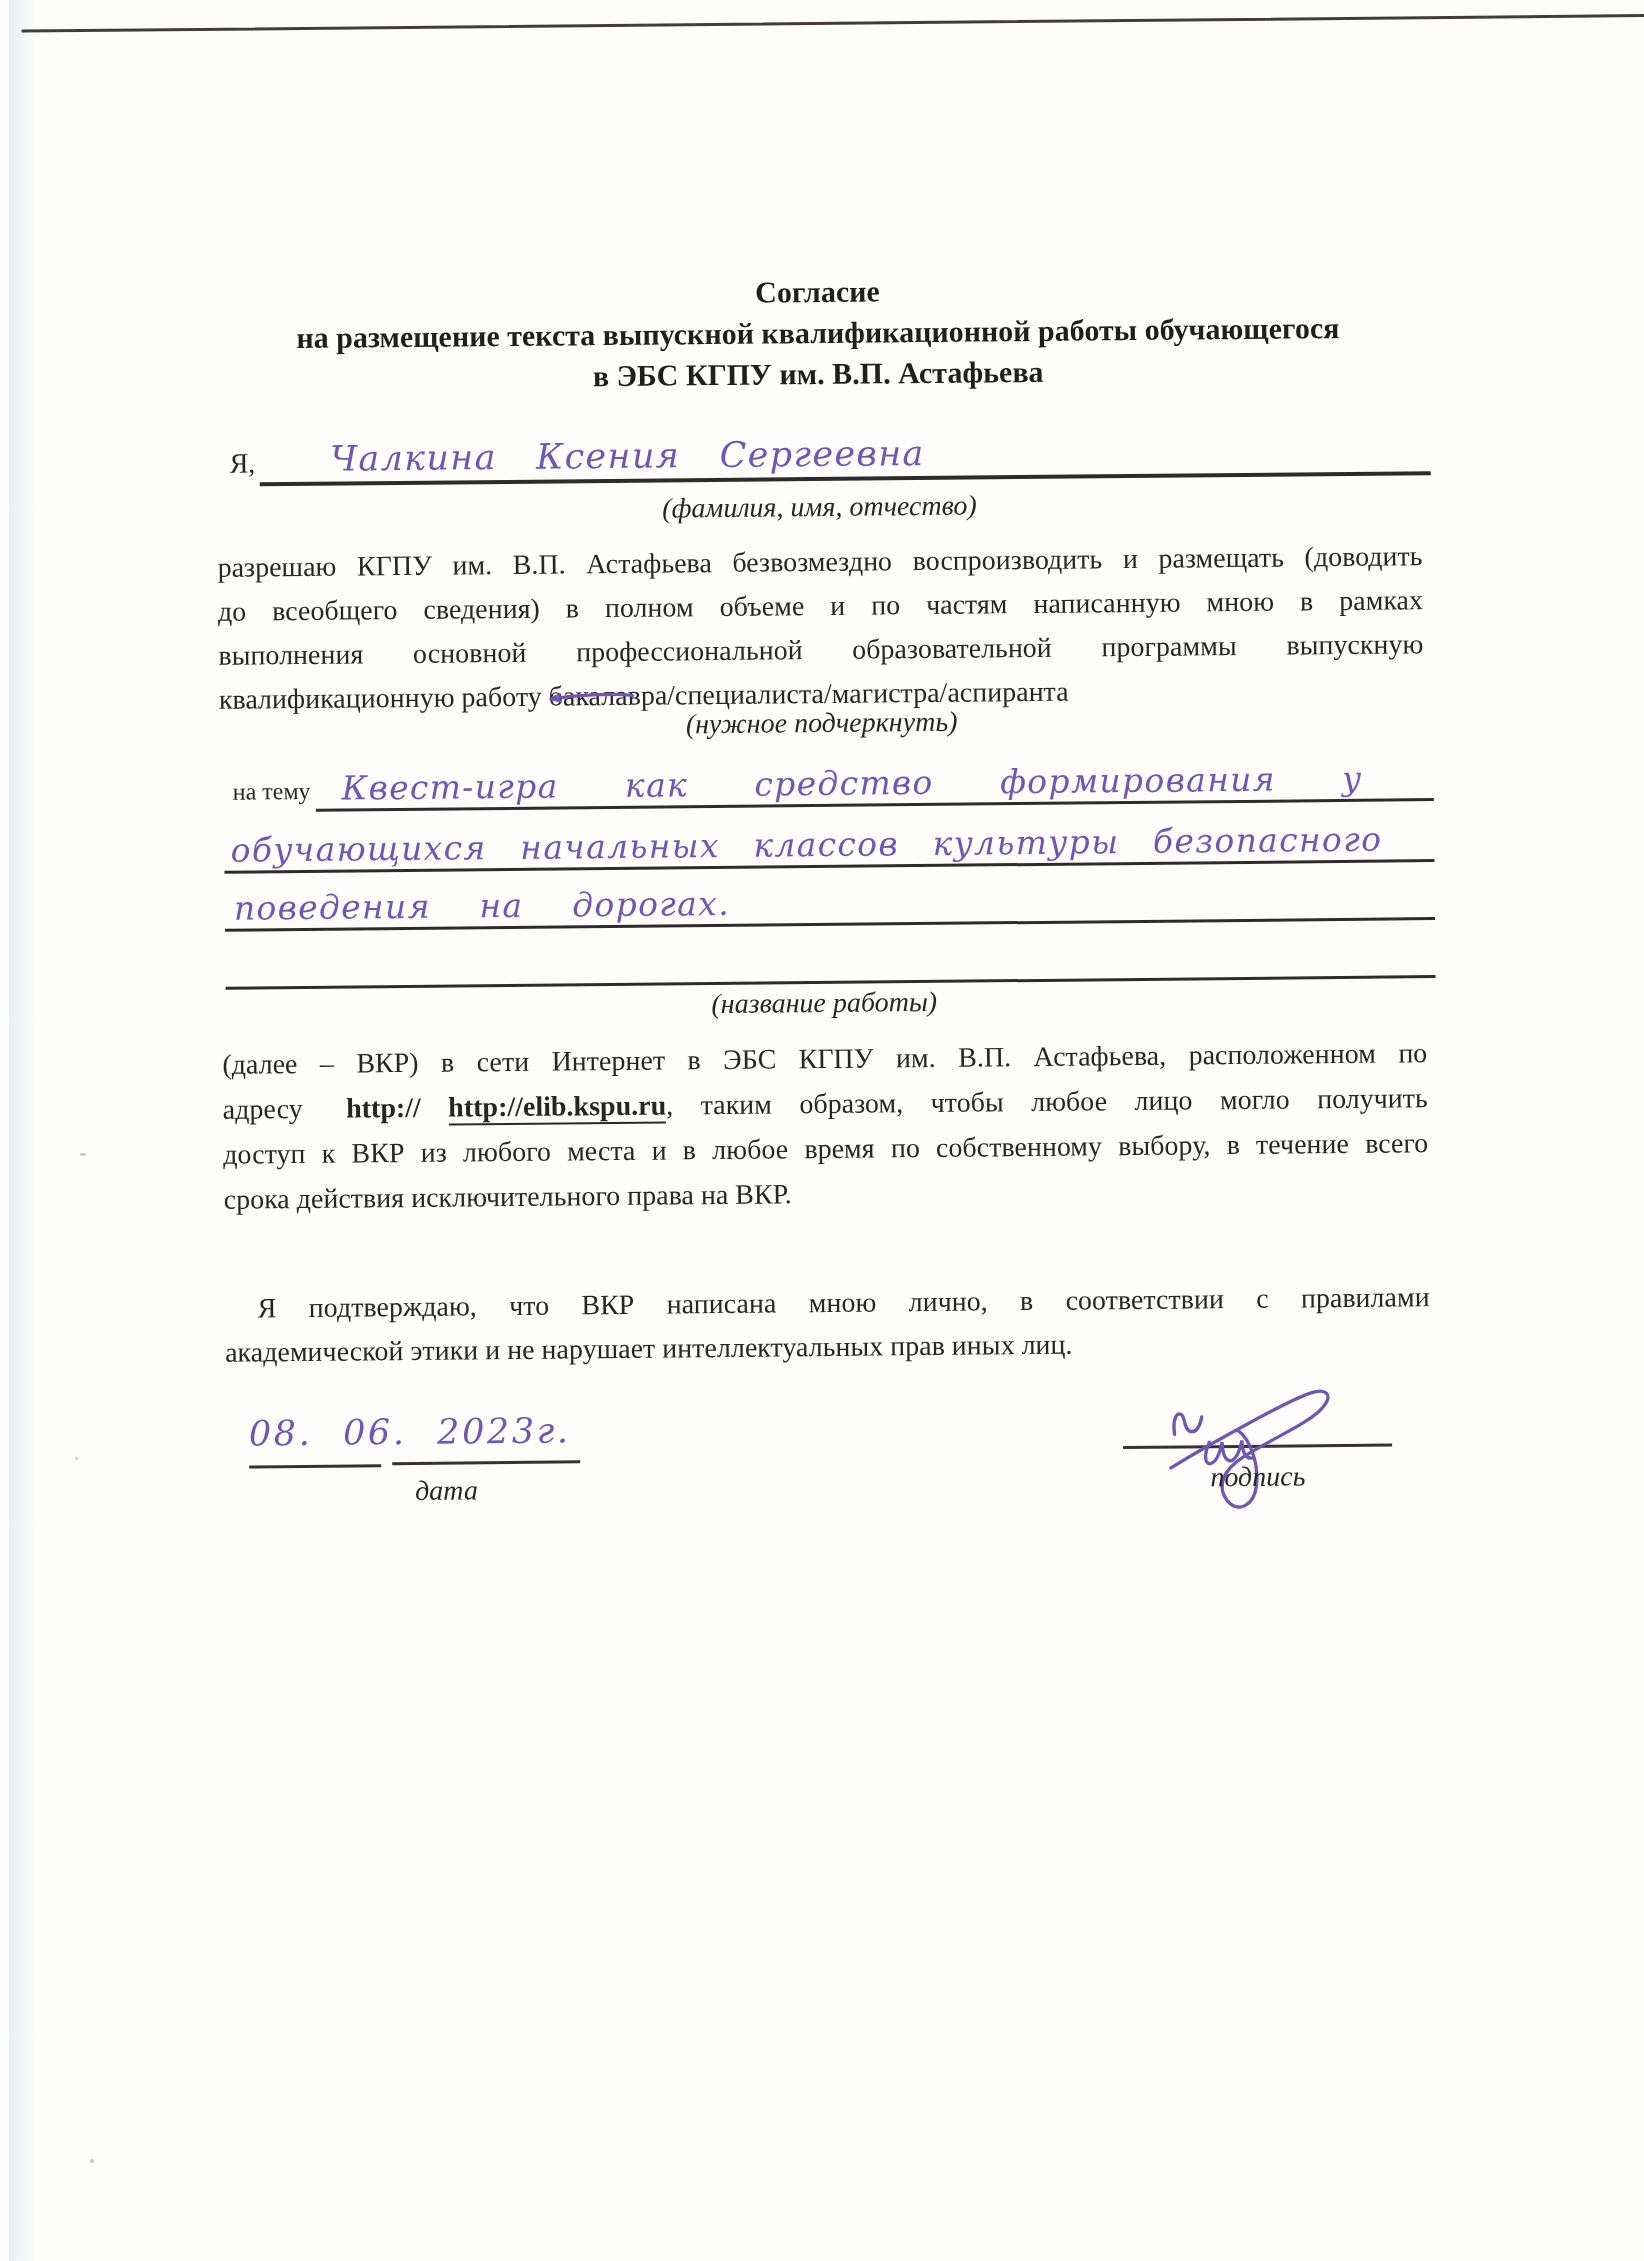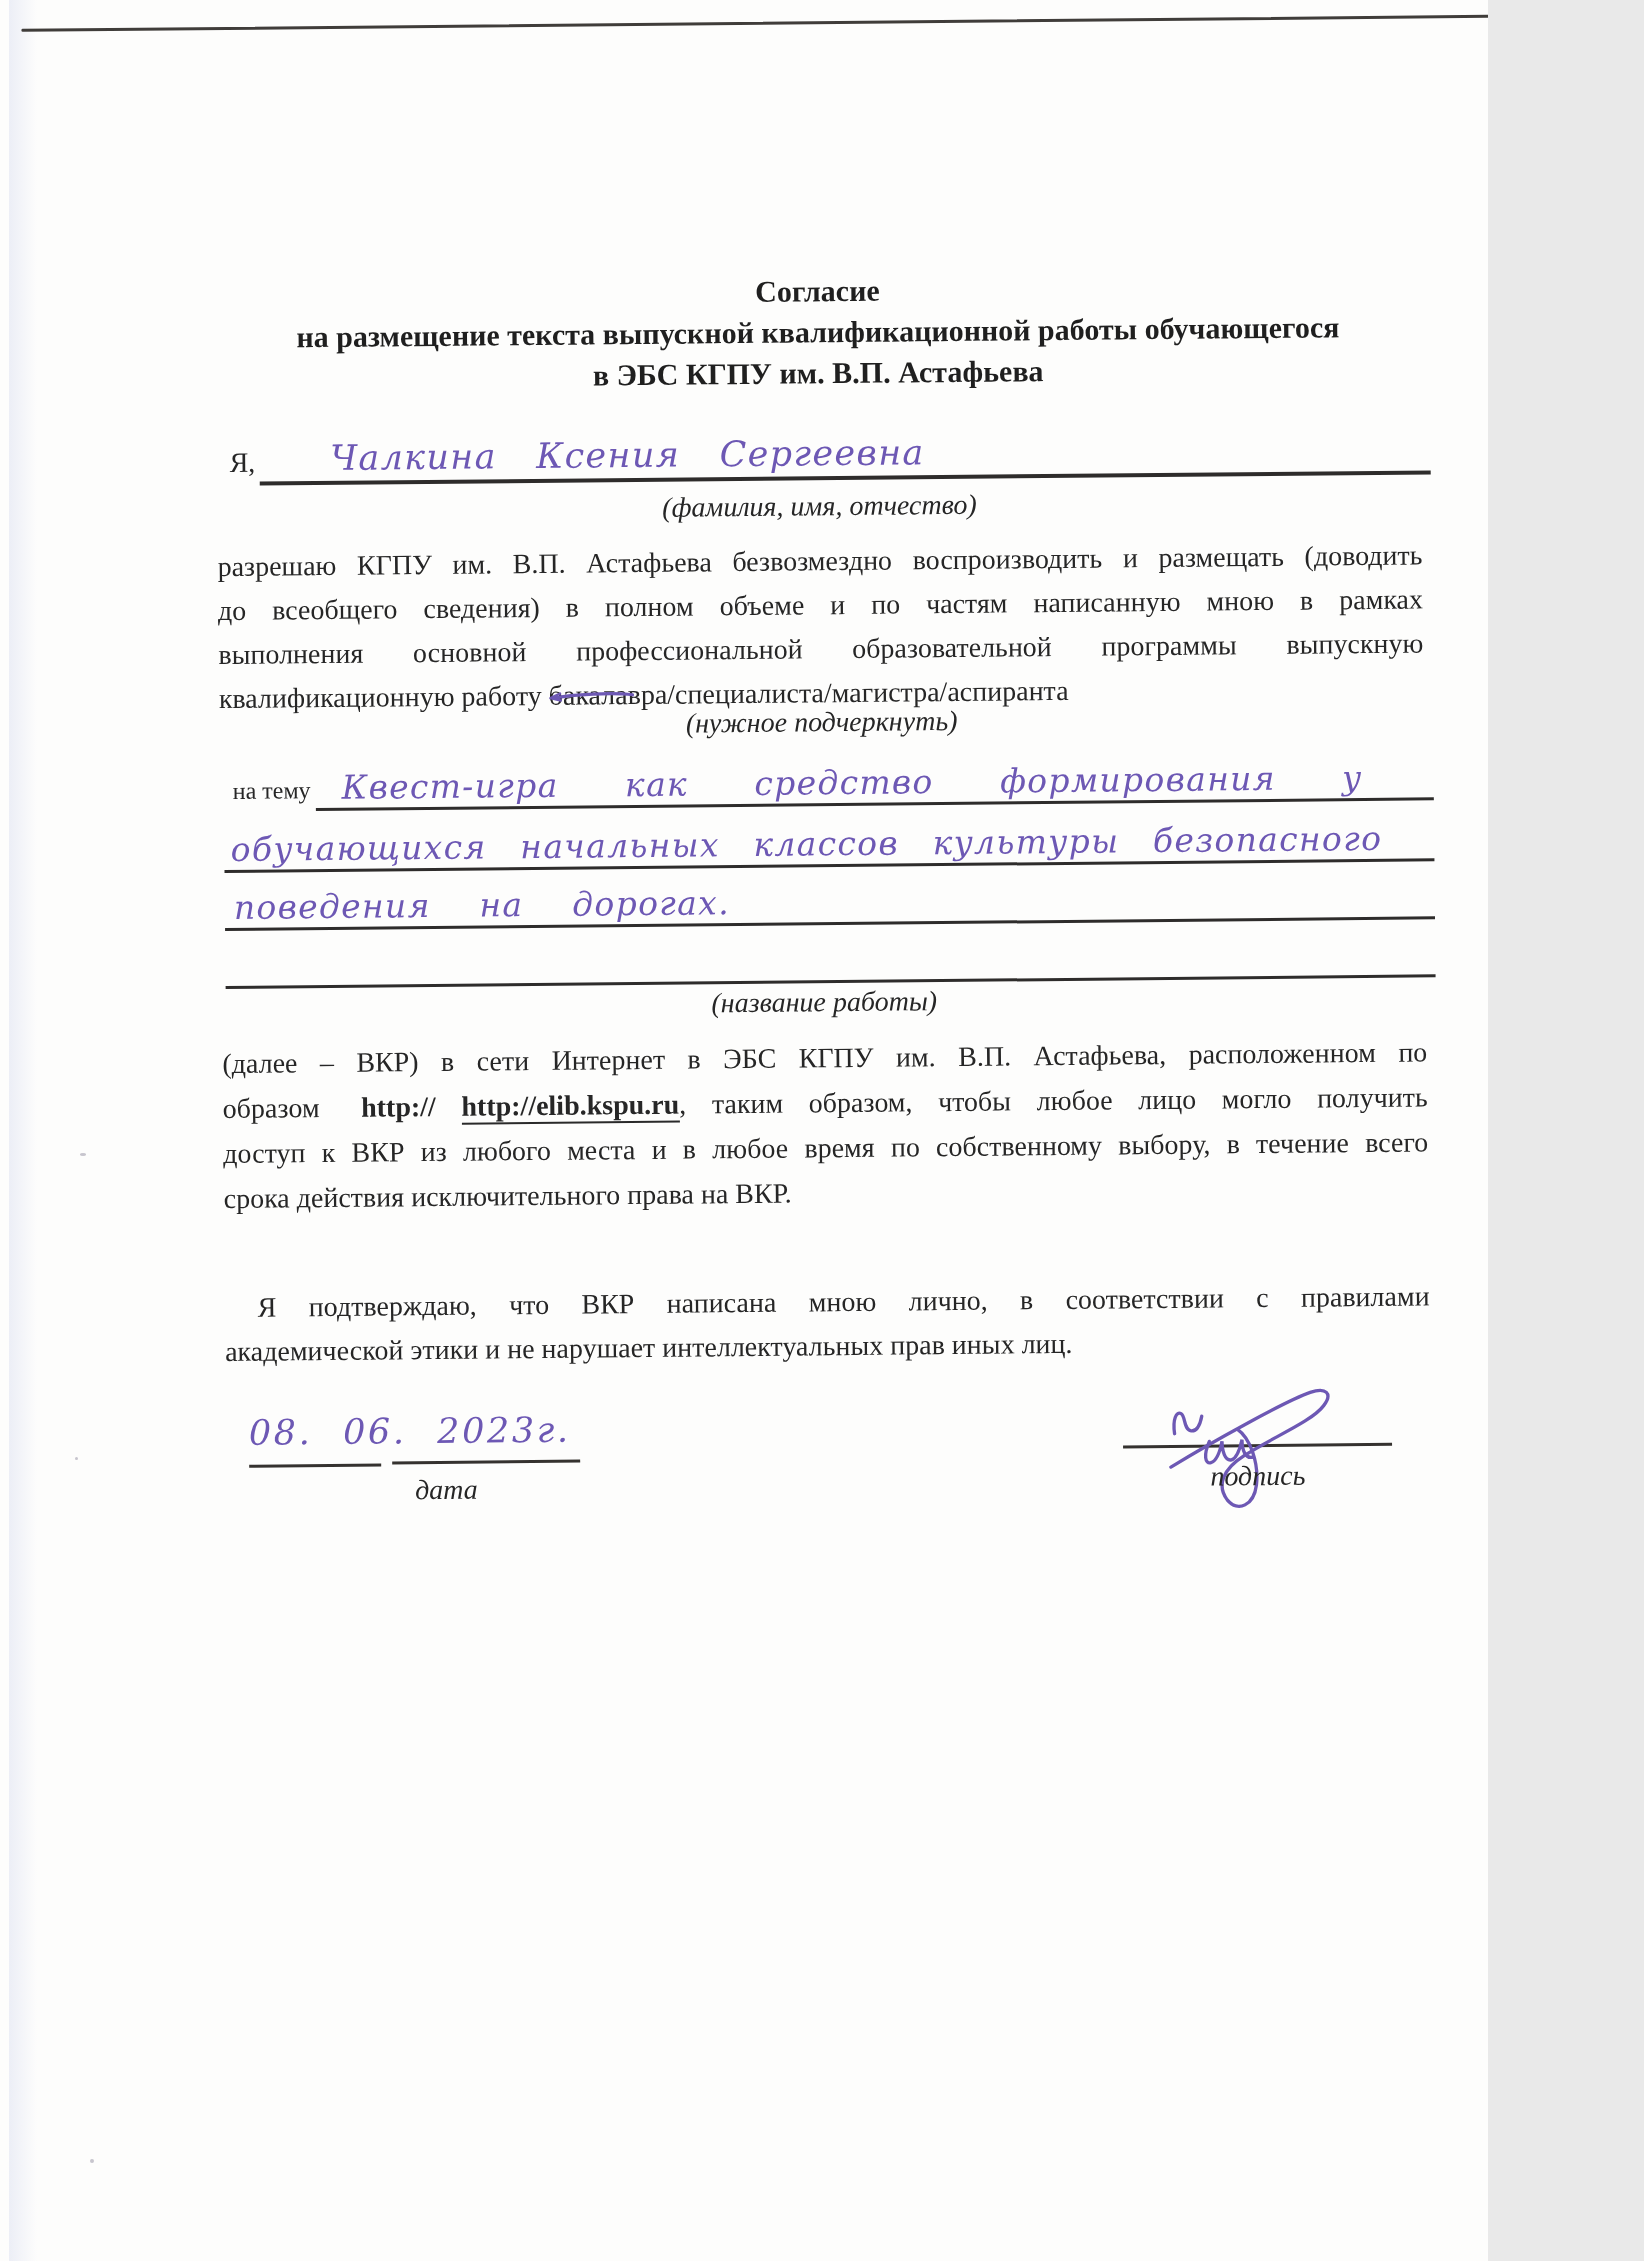--- a/index.html
+++ b/index.html
@@ -4,21 +4,21 @@
 <style>
   :root{
     --paper:#fdfdfc;
     --text:#262626;
     --rule:#2e2c2b;
     --ink:#6d58b4;
   }
   html,body{margin:0;padding:0;background:#e9e9e9;}
   .page{
     position:relative;
-    width:1488px;height:2261px;
+    width:1644px;height:2261px;
     background:var(--paper);
     overflow:hidden;
     font-family:"Liberation Serif","DejaVu Serif",serif;
     color:var(--text);
   }
   
   .edge-strip{
     position:absolute;left:9px;top:0;width:31px;height:100%;
     background:linear-gradient(90deg,#eceef6 0%,rgba(236,238,246,0) 90%);
   }
@@ -141,21 +141,21 @@
     <div class="block topic-rowN row3">
       <span class="hw hw-topic loose">поведения на дорогах.</span>
     </div>
     <div class="block topic-rowN row4"></div>
 
     <div class="block caption caption-work">(название работы)</div>
 
     <div class="block para2">
       <div class="jline">(далее – ВКР) в сети Интернет в ЭБС КГПУ им. В.П. Астафьева, расположенном по</div>
       <div class="jline">
-        <span>образом</span>
+        <span>адресу</span>
         <span class="bold">http://</span>
         <span class="url-underline">http://elib.kspu.ru</span><span>, таким образом, чтобы любое лицо могло получить</span>
       </div>
       <div class="jline">доступ к ВКР из любого места и в любое время по собственному выбору, в течение всего</div>
       <div class="lline">срока действия исключительного права на ВКР.</div>
     </div>
 
     <div class="block para3">
       <div class="jline indent">Я подтверждаю, что ВКР написана мною лично, в соответствии с правилами</div>
       <div class="lline">академической этики и не нарушает интеллектуальных прав иных лиц.</div>

